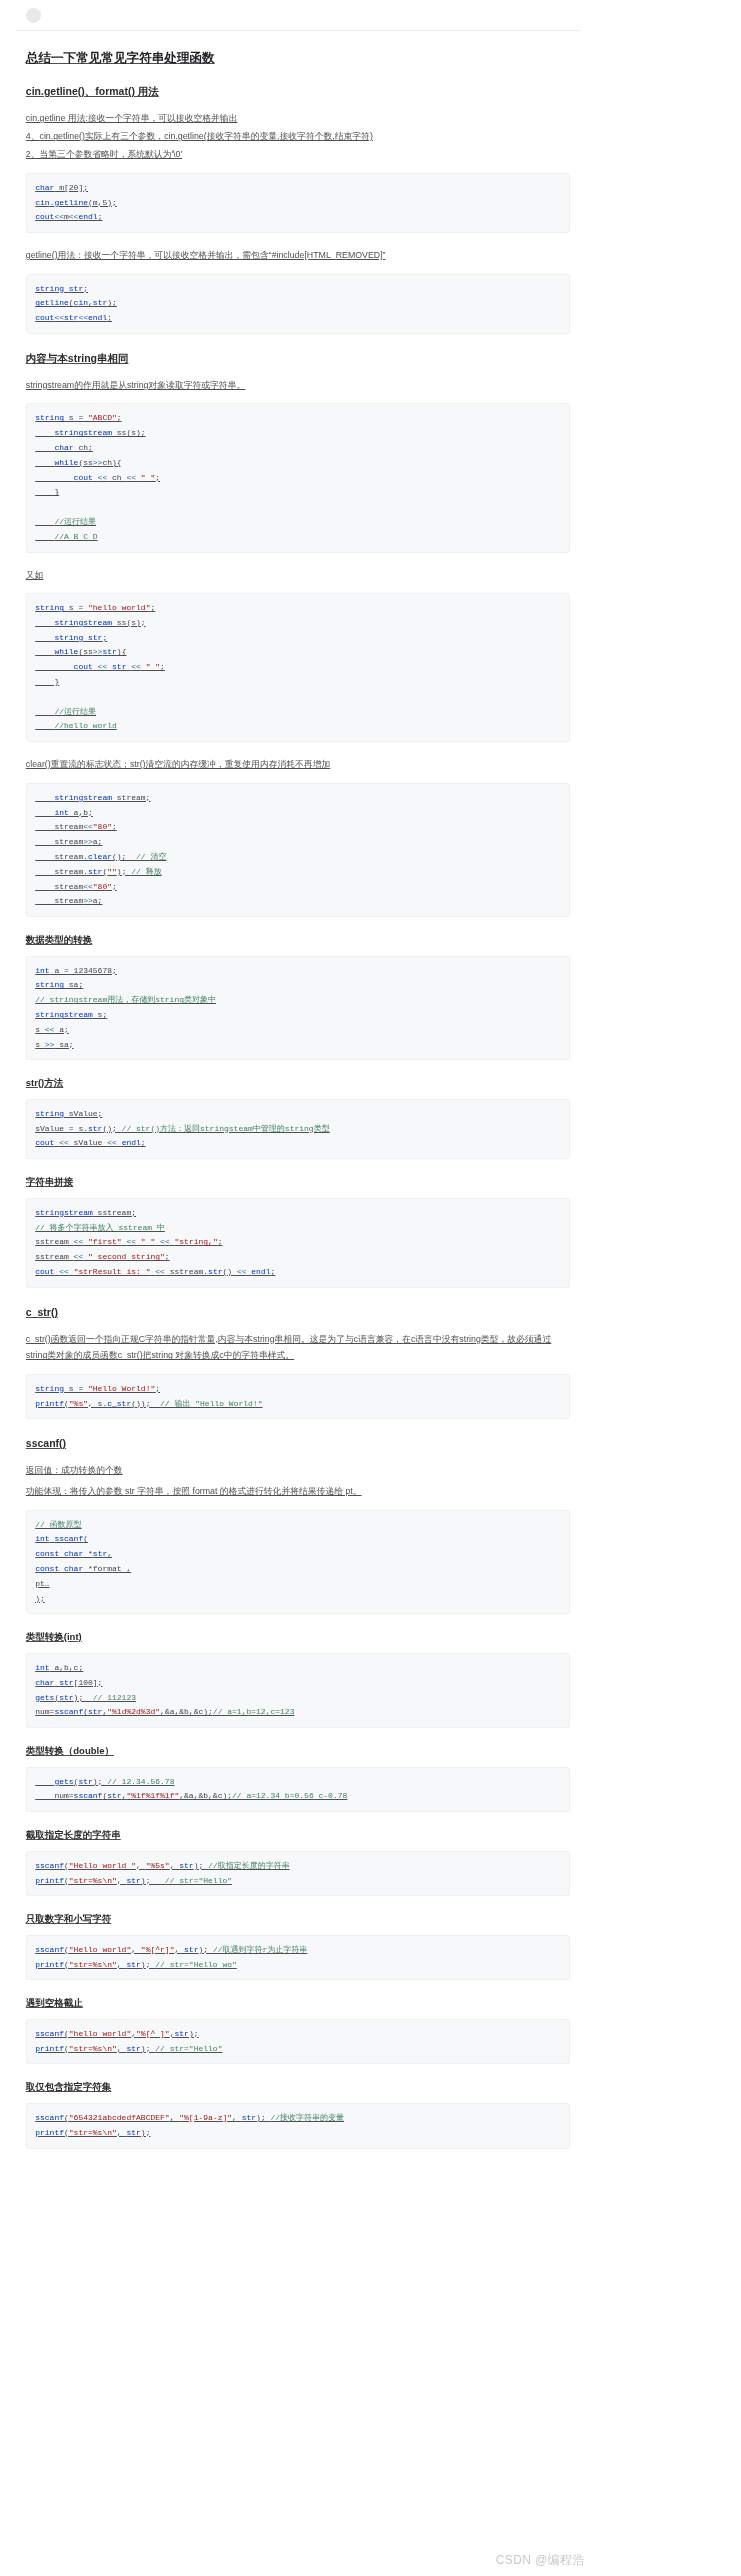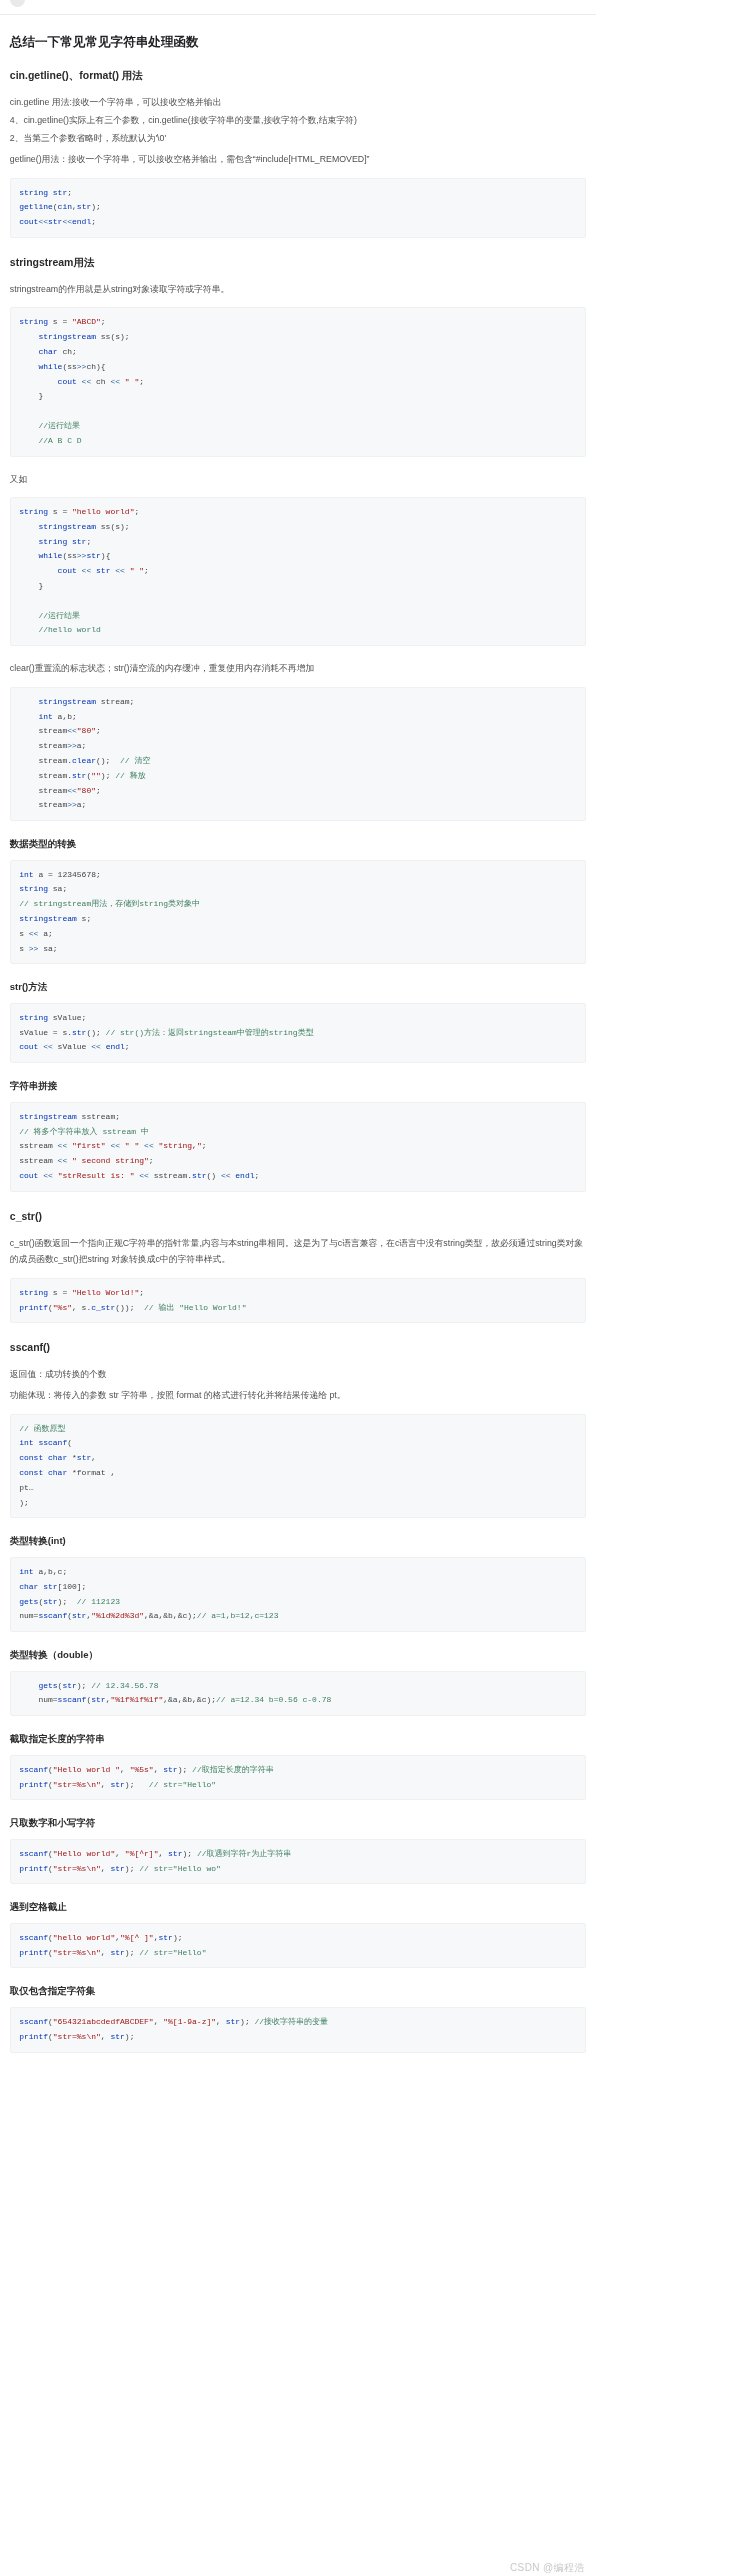--- a/index.html
+++ b/index.html
@@ -12,22 +12,23 @@
     width: 741px;
     font-family: "Liberation Sans", "DejaVu Sans", sans-serif;
     color: #4f4f4f;
     -webkit-font-smoothing: antialiased;
   }
   #page {
     position: relative;
     width: 596px;
     min-height: 2576px;
     background: #fff;
-    padding: 0;
+    padding: 16px;
     overflow: hidden;
+    text-decoration: underline;
   }
   .topbar {
     height: 15.4px;
     width: 100%;
     border-bottom: 0.7px solid #ececec;
     background: #fff;
     position: relative;
   }
   .topbar .dot {
     position: absolute;
@@ -84,22 +85,22 @@
     tab-size: 4;
   }
   pre.code .kw  { color: #0033b3; }
   pre.code .str { color: #a31515; }
   pre.code .cmt { color: #3f7f5f; }
   pre.code .fn  { color: #0033b3; }
   pre.code .op  { color: #2a6099; }
   .watermark {
     position: absolute;
     right: 11.2px;
-    bottom: 1px;
-    font-size: 10px;
+    bottom: 7px;
+    font-size: 12px;
     color: #c8c8c8;
     font-family: "Liberation Sans", sans-serif;
     letter-spacing: 0.4px;
     user-select: none;
   }
 </style>
 </head>
 <body>
 
 <div id="page">
@@ -109,26 +110,29 @@
   </div>
 
   <div class="article">
 
     <h1 class="title">总结一下常见常见字符串处理函数</h1>
 
     <h2 class="sub">cin.getline()、format() 用法</h2>
     <p class="para tight">cin.getline 用法:接收一个字符串，可以接收空格并输出</p>
     <p class="para tight">4、cin.getline()实际上有三个参数，cin.getline(接收字符串的变量,接收字符个数,结束字符)</p>
     <p class="para">2、当第三个参数省略时，系统默认为'\0'</p>
+    <pre class="code"><span class="kw">char</span> m[20];
+<span class="fn">cin</span>.<span class="fn">getline</span>(m,5);
+<span class="fn">cout</span><span class="op">&lt;&lt;</span>m<span class="op">&lt;&lt;</span><span class="fn">endl</span>;</pre>
     <p class="para">getline()用法：接收一个字符串，可以接收空格并输出，需包含“#include[HTML_REMOVED]”</p>
     <pre class="code"><span class="kw">string</span> <span class="fn">str</span>;
 <span class="fn">getline</span>(<span class="fn">cin</span>,<span class="fn">str</span>);
 <span class="fn">cout</span><span class="op">&lt;&lt;</span><span class="fn">str</span><span class="op">&lt;&lt;</span><span class="fn">endl</span>;</pre>
 
-    <h2 class="sub">stringstream用法</h2>
+    <h2 class="sub">内容与本string串相同</h2>
     <p class="para">stringstream的作用就是从string对象读取字符或字符串。</p>
     <pre class="code"><span class="kw">string</span> s = <span class="str">"ABCD"</span>;
     <span class="kw">stringstream</span> ss(s);
     <span class="kw">char</span> ch;
     <span class="kw">while</span>(ss<span class="op">&gt;&gt;</span>ch){
         <span class="fn">cout</span> <span class="op">&lt;&lt;</span> ch <span class="op">&lt;&lt;</span> <span class="str">" "</span>;
     }
 
     <span class="cmt">//运行结果</span>
     <span class="cmt">//A B C D</span></pre>

